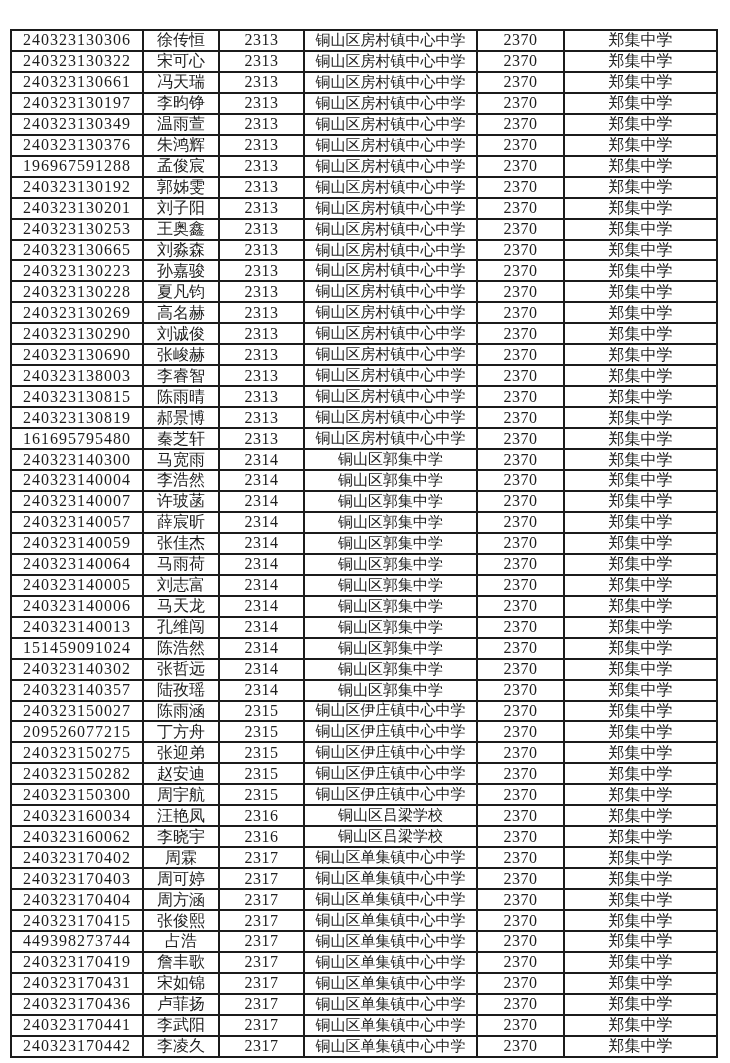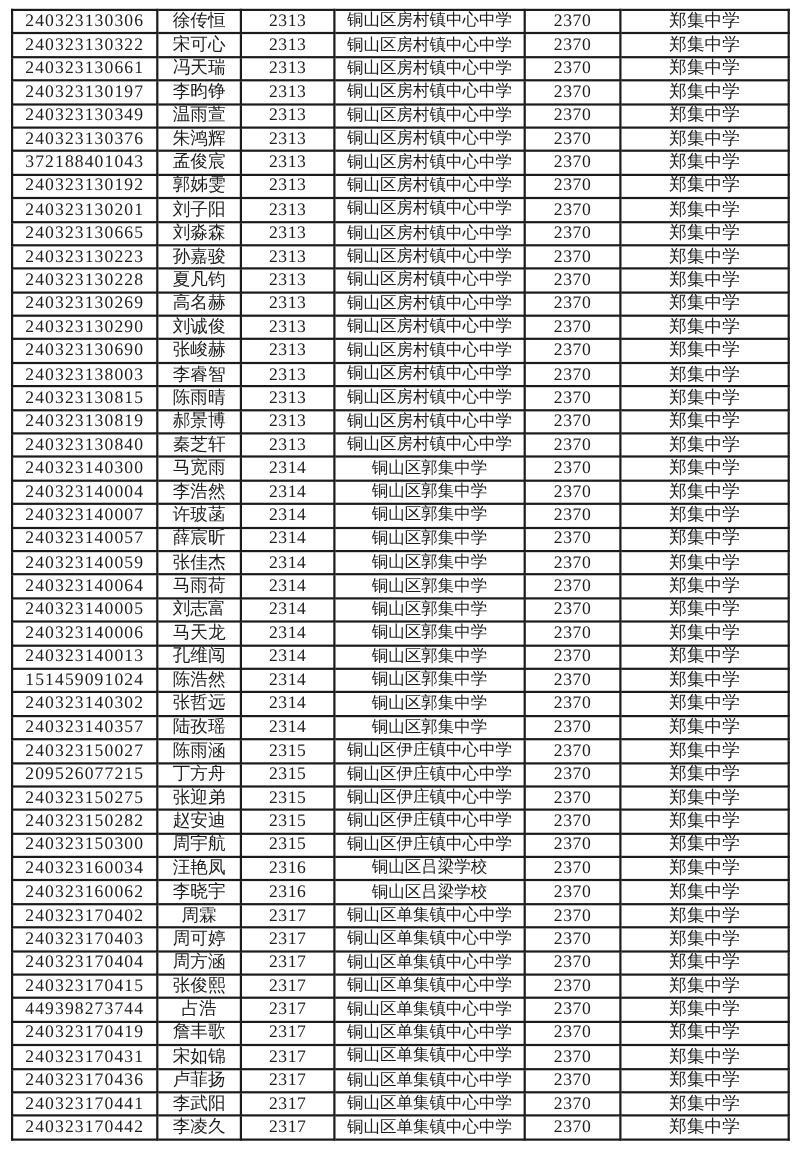--- a/index.html
+++ b/index.html
@@ -6,21 +6,21 @@
     margin: 0;
     padding: 0;
     background: #ffffff;
     width: 730px;
     height: 1063px;
     font-family: "Liberation Serif", "DejaVu Serif", serif;
   }
   .sheet {
     position: absolute;
     left: 10px;
-    top: 8px;
+    top: 29px;
   }
   table.roster {
     border-collapse: collapse;
     table-layout: fixed;
     width: 706px;
     height: 1029px;
   }
   table.roster td {
     border: 2px solid #1b1b1b;
     text-align: center;
@@ -101,21 +101,21 @@
         </tr>
         <tr>
           <td>240323130376</td>
           <td>朱鸿辉</td>
           <td>2313</td>
           <td>铜山区房村镇中心中学</td>
           <td>2370</td>
           <td>郑集中学</td>
         </tr>
         <tr>
-          <td>372188401043</td>
+          <td>196967591288</td>
           <td>孟俊宸</td>
           <td>2313</td>
           <td>铜山区房村镇中心中学</td>
           <td>2370</td>
           <td>郑集中学</td>
         </tr>
         <tr>
           <td>240323130192</td>
           <td>郭姊雯</td>
           <td>2313</td>
@@ -125,20 +125,28 @@
         </tr>
         <tr>
           <td>240323130201</td>
           <td>刘子阳</td>
           <td>2313</td>
           <td>铜山区房村镇中心中学</td>
           <td>2370</td>
           <td>郑集中学</td>
         </tr>
         <tr>
+          <td>240323130253</td>
+          <td>王奥鑫</td>
+          <td>2313</td>
+          <td>铜山区房村镇中心中学</td>
+          <td>2370</td>
+          <td>郑集中学</td>
+        </tr>
+        <tr>
           <td>240323130665</td>
           <td>刘淼森</td>
           <td>2313</td>
           <td>铜山区房村镇中心中学</td>
           <td>2370</td>
           <td>郑集中学</td>
         </tr>
         <tr>
           <td>240323130223</td>
           <td>孙嘉骏</td>
@@ -197,21 +205,21 @@
         </tr>
         <tr>
           <td>240323130819</td>
           <td>郝景博</td>
           <td>2313</td>
           <td>铜山区房村镇中心中学</td>
           <td>2370</td>
           <td>郑集中学</td>
         </tr>
         <tr>
-          <td>240323130840</td>
+          <td>161695795480</td>
           <td>秦芝轩</td>
           <td>2313</td>
           <td>铜山区房村镇中心中学</td>
           <td>2370</td>
           <td>郑集中学</td>
         </tr>
         <tr>
           <td>240323140300</td>
           <td>马宽雨</td>
           <td>2314</td>

